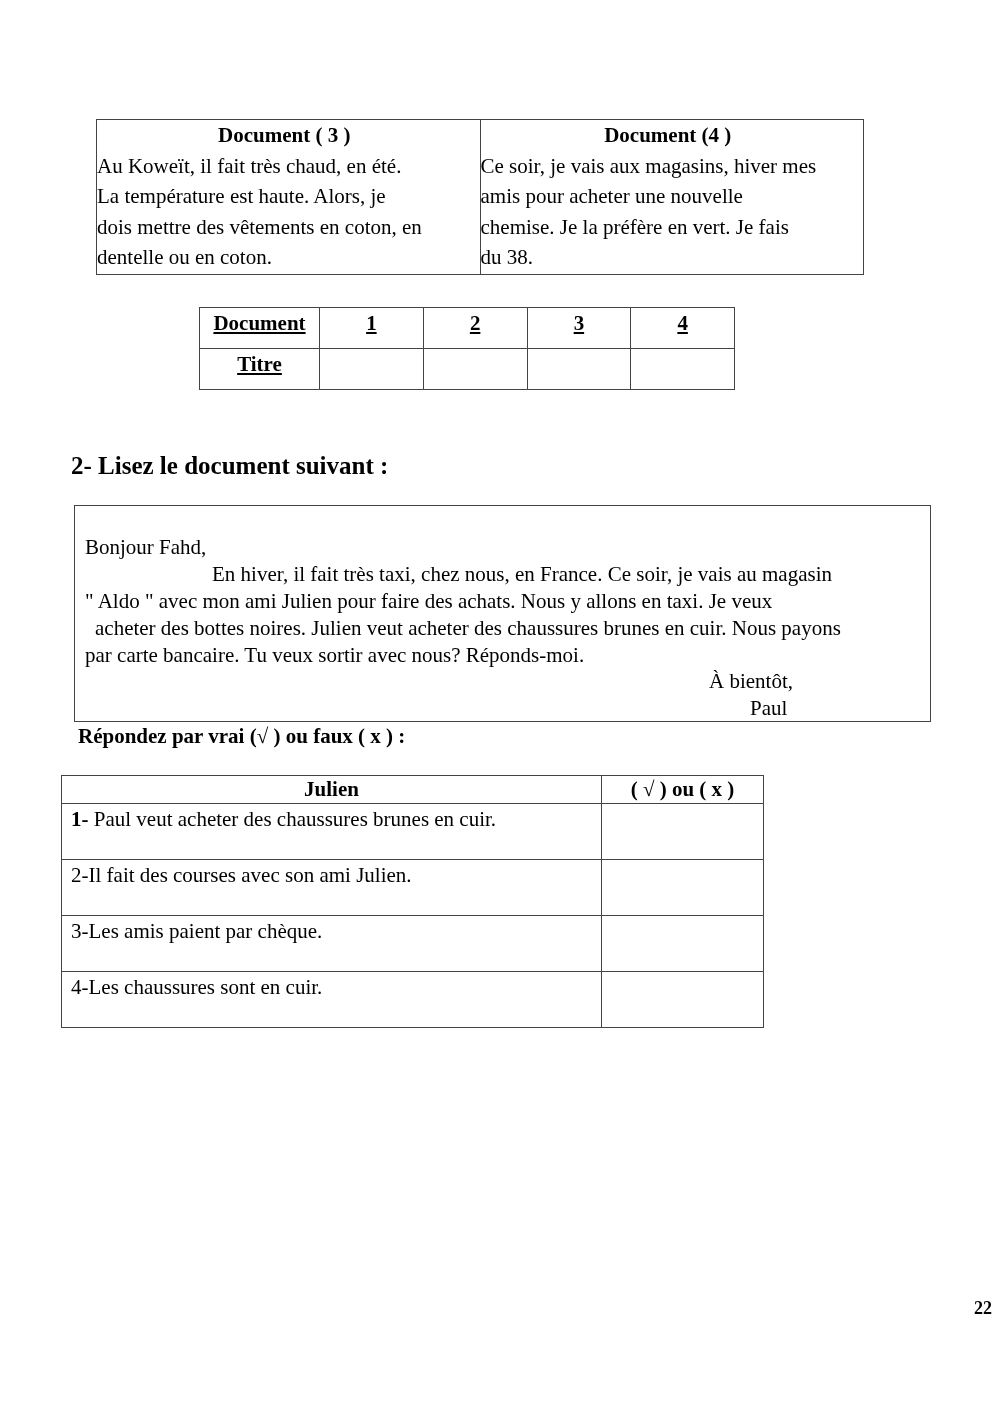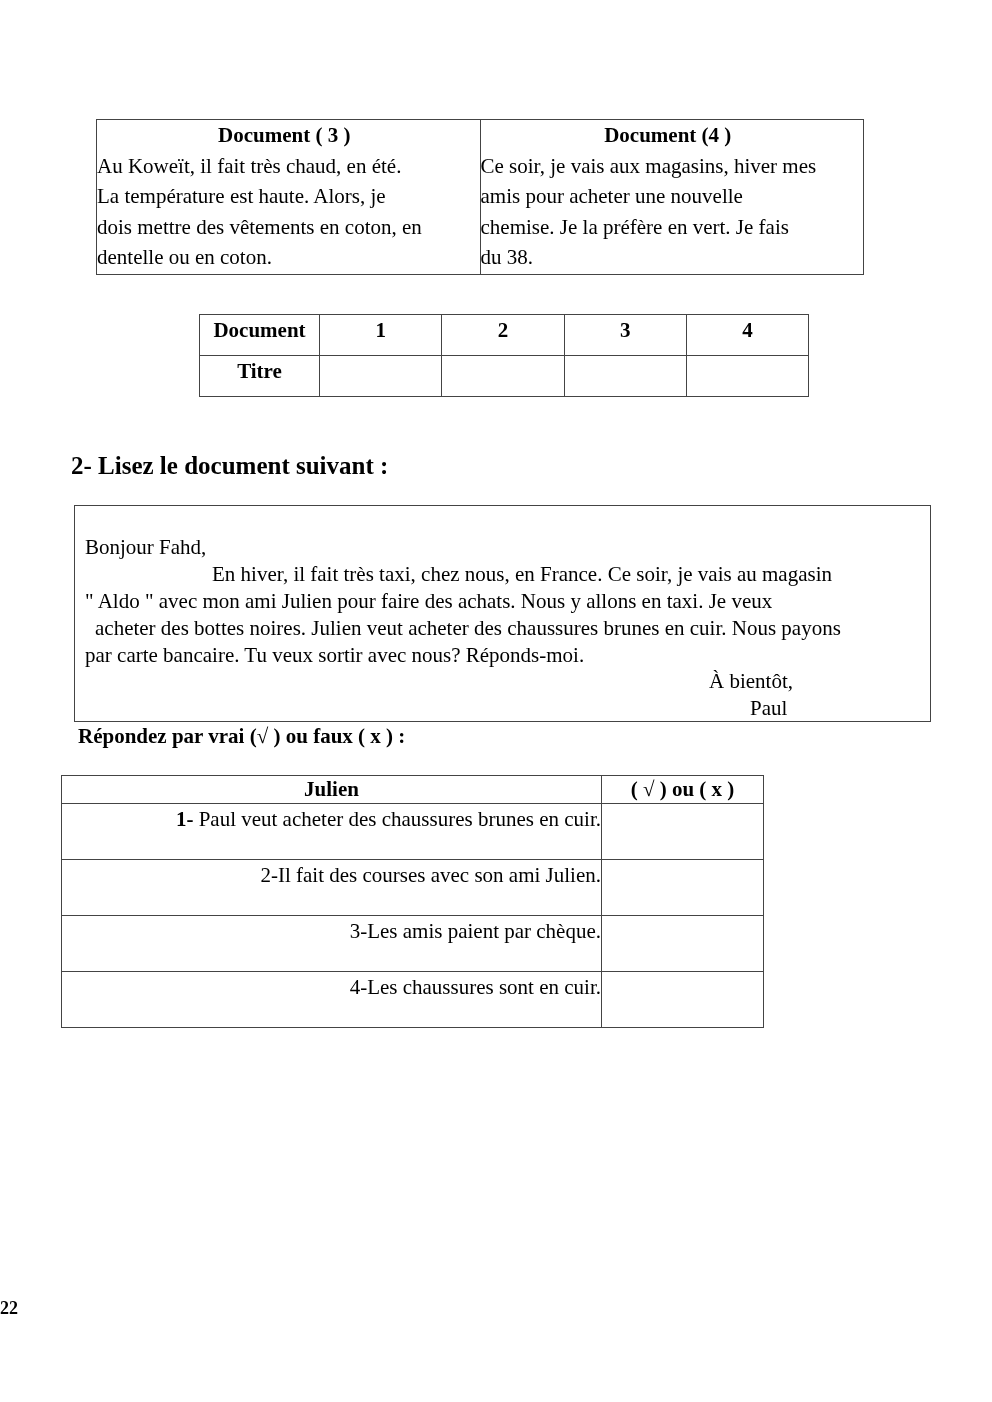--- a/index.html
+++ b/index.html
@@ -13,43 +13,43 @@
     left: 96px; top: 119px; width: 768px; height: 156px;
     border-collapse: collapse; table-layout: fixed;
   }
   #docs-table td {
     border: 1px solid #444; vertical-align: top; padding: 0 8px 0 0;
     font-size: 21px; line-height: 30.5px;
   }
   #docs-table .doc-head { text-align: center; font-weight: bold; display: block; }
   
   #match-table {
-    left: 199px; top: 314px; width: 610px; height: 83px;
-    border-collapse: collapse; table-layout: fixed;
+    left: 199px; top: 307px; width: 536px; height: 83px;
+    border-collapse: collapse; table-layout: fixed; text-decoration: underline;
   }
   #match-table td {
     border: 1px solid #444; text-align: center; font-weight: bold;
     font-size: 21px; padding: 0; height: 40px; vertical-align: top; line-height: 30px;
   }
   #section-title { left: 71px; top: 452px; font-size: 25px; font-weight: bold; }
   #letter-box {
     left: 74px; top: 505px; width: 855px; height: 215px;
     border: 1px solid #444;
   }
   #letter-box .line { position: absolute; font-size: 21px; white-space: nowrap; line-height: 26px; }
   #instruction { left: 78px; top: 724px; font-size: 21px; font-weight: bold; }
   #tf-table {
     left: 61px; top: 775px; width: 703px; border-collapse: collapse; table-layout: fixed;
   }
   #tf-table td {
     border: 1px solid #444; font-size: 21px; vertical-align: top; padding: 0 0 0 9px; line-height: 26px;
   }
   #tf-table .hdr td { font-weight: bold; text-align: center; height: 27px; padding: 0; }
-  #tf-table .row td { height: 53px; padding-top: 2px; text-align: right; }
-  #page-number { left: 0; width: 992px; top: 1298px; text-align: left; font-size: 18px; font-weight: bold; }
+  #tf-table .row td { height: 53px; padding-top: 2px; }
+  #page-number { left: 0; width: 992px; top: 1298px; text-align: right; font-size: 18px; font-weight: bold; }
   b.num { font-weight: bold; }
 </style>
 </head>
 <body>
 
 <table id="docs-table" class="abs">
   <tbody>
       <tr>
     <td>
       <span class="doc-head">Document ( 3 )</span>

